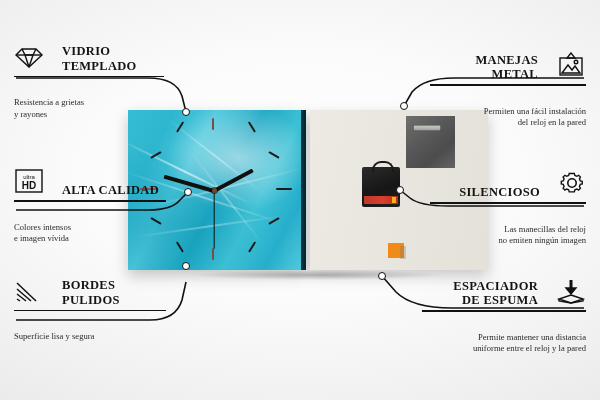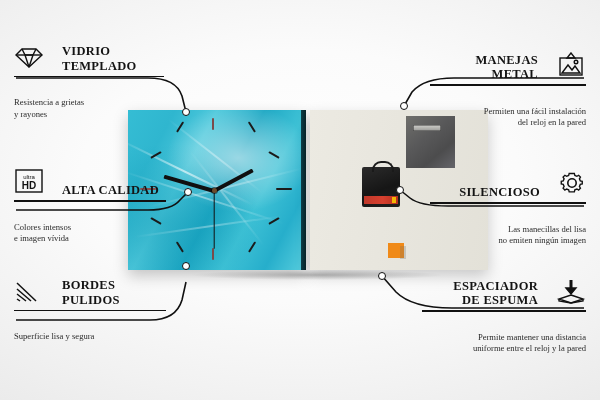--- a/index.html
+++ b/index.html
@@ -255,21 +255,21 @@
         <svg width="28" height="26" viewBox="0 0 28 26">
             <g fill="none" stroke="#111" stroke-width="1.6">
           <path d="M14,3 l3,0 l.6,2.3 l2.4,1 l2-1.2 l2.1,2.1 l-1.2,2 l1,2.4 l2.3,.6 l0,3 l-2.3,.6 l-1,2.4 l1.2,2 l-2.1,2.1 l-2-1.2 l-2.4,1 l-.6,2.3 l-3,0 l-3,0 l-.6,-2.3 l-2.4,-1 l-2,1.2 l-2.1,-2.1 l1.2,-2 l-1,-2.4 l-2.3,-.6 l0,-3 l2.3,-.6 l1,-2.4 l-1.2,-2 l2.1,-2.1 l2,1.2 l2.4,-1 l.6,-2.3 Z" transform="scale(.86) translate(2,1)"></path>
           <circle cx="14" cy="13" r="4.2"></circle>
         </g>
           </svg>
       </span>
     </div>
     <div class="feat-rule"></div>
     <div class="feat-desc">
-      <span>Las manecillas del lisa</span><br>
+      <span>Las manecillas del reloj</span><br>
       <span>no emiten ningún imagen</span>
     </div>
   </div>
 
   <div class="feature right" id="f-spacer">
     <div class="feat-head">
       <span class="feat-title">
         <span>ESPACIADOR</span><br>
         <span>DE ESPUMA</span>
       </span>

